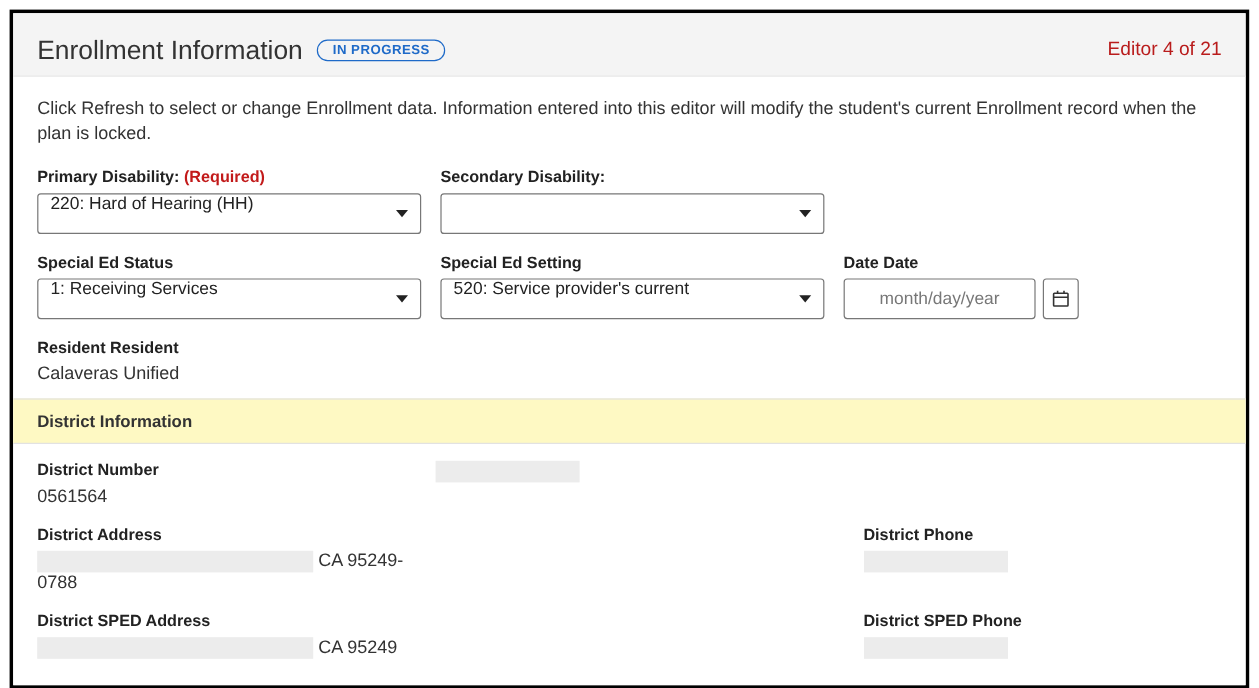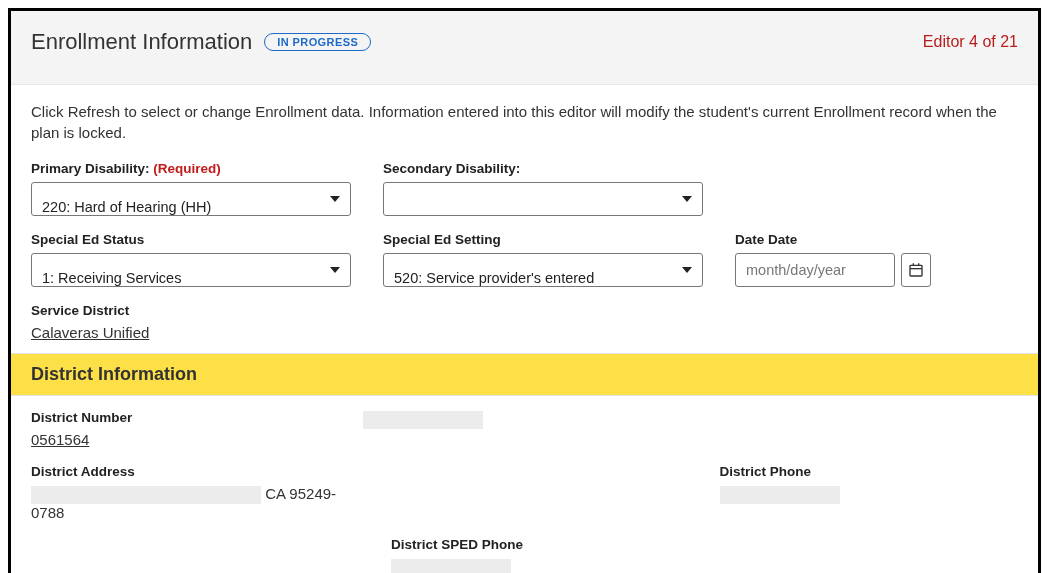--- a/index.html
+++ b/index.html
@@ -12,21 +12,21 @@
   }
   .frame {
     width: 1033px;
     border: 3px solid #000;
     background: #fafafa;
     margin: 0 auto;
   }
   .header {
     display: flex;
     align-items: center;
-    padding: 18px 20px 29px 20px;
+    padding: 18px 20px 8px 20px;
     border-bottom: 1px solid #e6e6e6;
     background: #f4f4f4;
   }
   .title {
     font-size: 22px;
     font-weight: 400;
     color: #333;
   }
   .status-pill {
     display: inline-block;
@@ -49,21 +49,21 @@
     background: #fff;
   }
   .intro {
     font-size: 15px;
     color: #333;
     line-height: 1.4;
     margin-bottom: 18px;
   }
   .row {
     display: flex;
-    gap: 32px;
+    gap: 16px;
     margin-bottom: 16px;
   }
   .col-1 { width: 320px; }
   .col-2 { width: 320px; }
   .col-3 { width: 200px; }
   .label {
     font-size: 13.5px;
     font-weight: 700;
     color: #222;
     margin-bottom: 6px;
@@ -74,21 +74,21 @@
     font-weight: 700;
   }
   .select {
     position: relative;
     width: 100%;
     height: 34px;
     border: 1px solid #777;
     border-radius: 3px;
     background: #fff;
     display: flex;
-    align-items: flex-end;
+    align-items: flex-start;
     padding: 0 30px 0 10px;
     font-size: 14.5px;
     color: #222;
     cursor: pointer;
   }
   .select .caret {
     position: absolute;
     right: 10px;
     top: 50%;
     transform: translateY(-50%);
@@ -105,44 +105,44 @@
   .date-input {
     height: 34px;
     width: 160px;
     border: 1px solid #777;
     border-radius: 3px;
     padding: 0 10px;
     font-size: 14.5px;
     color: #777;
     background: #fff;
     font-family: inherit;
+    text-align: center;
   }
   .date-input::placeholder { color: #777; }
   .cal-btn {
     width: 30px; height: 34px;
     border: 1px solid #777;
     border-radius: 3px;
     background: #fff;
     display: flex;
     align-items: center;
     justify-content: center;
     cursor: pointer;
   }
   .val {
     font-size: 15px;
     color: #333;
-    text-decoration: underline;
   }
   .section-bar {
     margin: 12px -20px 14px -20px;
     padding: 10px 20px;
-    background: #fde047;
+    background: #fef9c3;
     border-top: 1px solid #e2e2e2;
     border-bottom: 1px solid #e2e2e2;
-    font-size: 18px;
+    font-size: 14px;
     font-weight: 700;
     color: #333;
   }
   .di-row {
     display: flex;
     margin-bottom: 16px;
   }
   .di-col-a { width: 332px; }
   .di-col-b { width: 360px; }
   .di-col-c { width: 300px; }
@@ -205,42 +205,42 @@
       <div class="col-1">
         <span class="label">Special Ed Status</span>
         <div class="select">
           <span>1: Receiving Services</span>
           <span class="caret"></span>
         </div>
       </div>
       <div class="col-2">
         <span class="label">Special Ed Setting</span>
         <div class="select">
-          <span>520: Service provider's entered</span>
+          <span>520: Service provider's current</span>
           <span class="caret"></span>
         </div>
       </div>
       <div class="col-3">
         <span class="label">Date Date</span>
         <div class="date-wrap">
           <input class="date-input" type="text" placeholder="month/day/year" style="">
           <div class="cal-btn">
             <svg width="16" height="16" viewBox="0 0 24 24" fill="none" stroke="#333" stroke-width="2">
               <rect x="3" y="5" width="18" height="16" rx="1"></rect>
               <line x1="3" y1="10" x2="21" y2="10"></line>
               <line x1="8" y1="2" x2="8" y2="6"></line>
               <line x1="16" y1="2" x2="16" y2="6"></line>
             </svg>
           </div>
         </div>
       </div>
     </div>
 
     <div style="margin-bottom:10px;">
-      <span class="label">Service District</span>
+      <span class="label">Resident Resident</span>
       <div class="val">Calaveras Unified</div>
     </div>
 
     <div class="section-bar">District Information</div>
 
     <div class="di-row">
       <div class="di-col-a">
         <span class="label">District Number</span>
         <div class="val">0561564</div>
       </div>
@@ -258,20 +258,27 @@
         </div>
       </div>
       <div class="di-col-b"></div>
       <div class="di-col-c">
         <span class="label">District Phone</span>
         <div class="addr-line"><span class="redacted"></span></div>
       </div>
     </div>
 
     <div class="di-row" style="margin-bottom:0;">
+      <div class="di-col-a">
+        <span class="label">District SPED Address</span>
+        <div class="addr-line">
+          <span class="redacted-wide"></span>
+          <span>CA 95249</span>
+        </div>
+      </div>
       <div class="di-col-b"></div>
       <div class="di-col-c">
         <span class="label">District SPED Phone</span>
         <div class="addr-line"><span class="redacted"></span></div>
       </div>
     </div>
 
   </div>
 </div>
 

